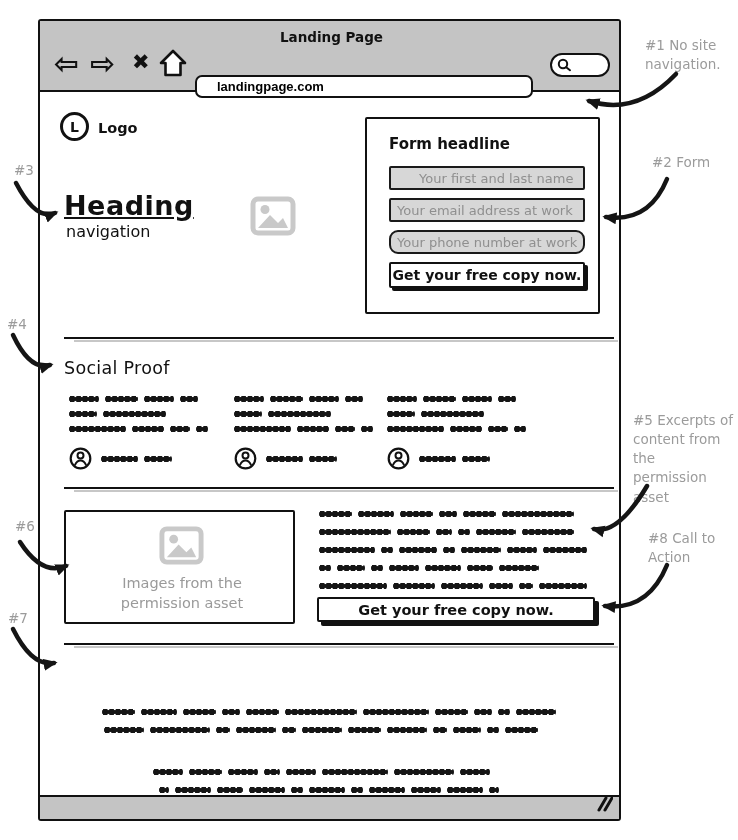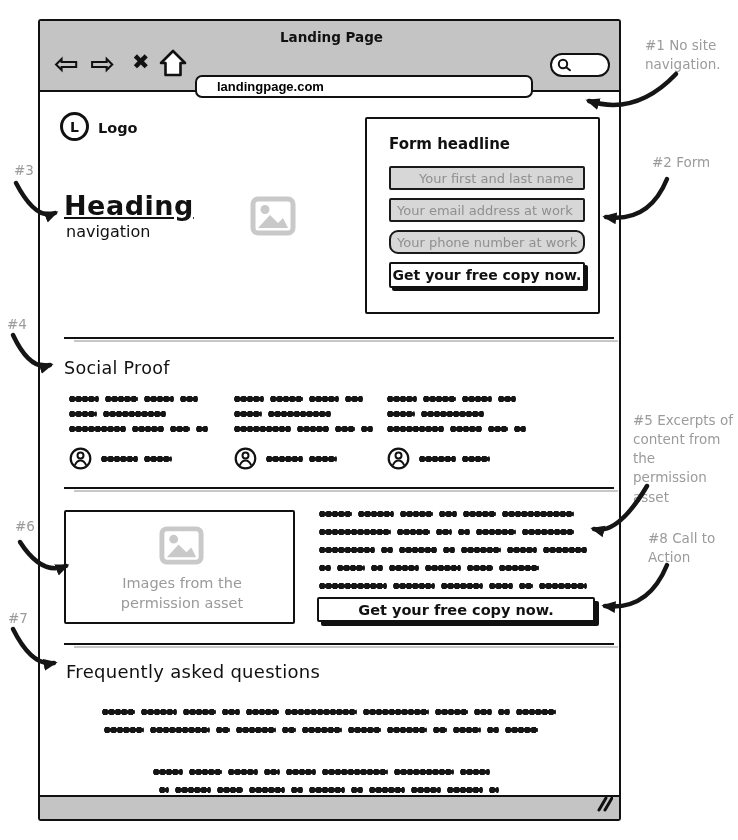--- a/index.html
+++ b/index.html
@@ -292,21 +292,20 @@
         <span class="sw" style="width: 42px;"></span>
         <span class="sw" style="width: 42px;"></span>
         <span class="sw" style="width: 24px;"></span>
         <span class="sw" style="width: 14px;"></span>
         <span class="sw" style="width: 48px;"></span>
       </div>
 
     <button class="wire-btn cta2-btn">Get your free copy now.</button>
 
     <div class="divider dv3"></div>
-    <div class="section-title faq-title">Frequently asked questions</div>
 
     <div class="scribble" style="left:62px; top:687px;">
         <span class="sw" style="width: 33px;"></span>
         <span class="sw" style="width: 36px;"></span>
         <span class="sw" style="width: 33px;"></span>
         <span class="sw" style="width: 18px;"></span>
         <span class="sw" style="width: 33px;"></span>
         <span class="sw" style="width: 72px;"></span>
         <span class="sw" style="width: 66px;"></span>
         <span class="sw" style="width: 33px;"></span>

